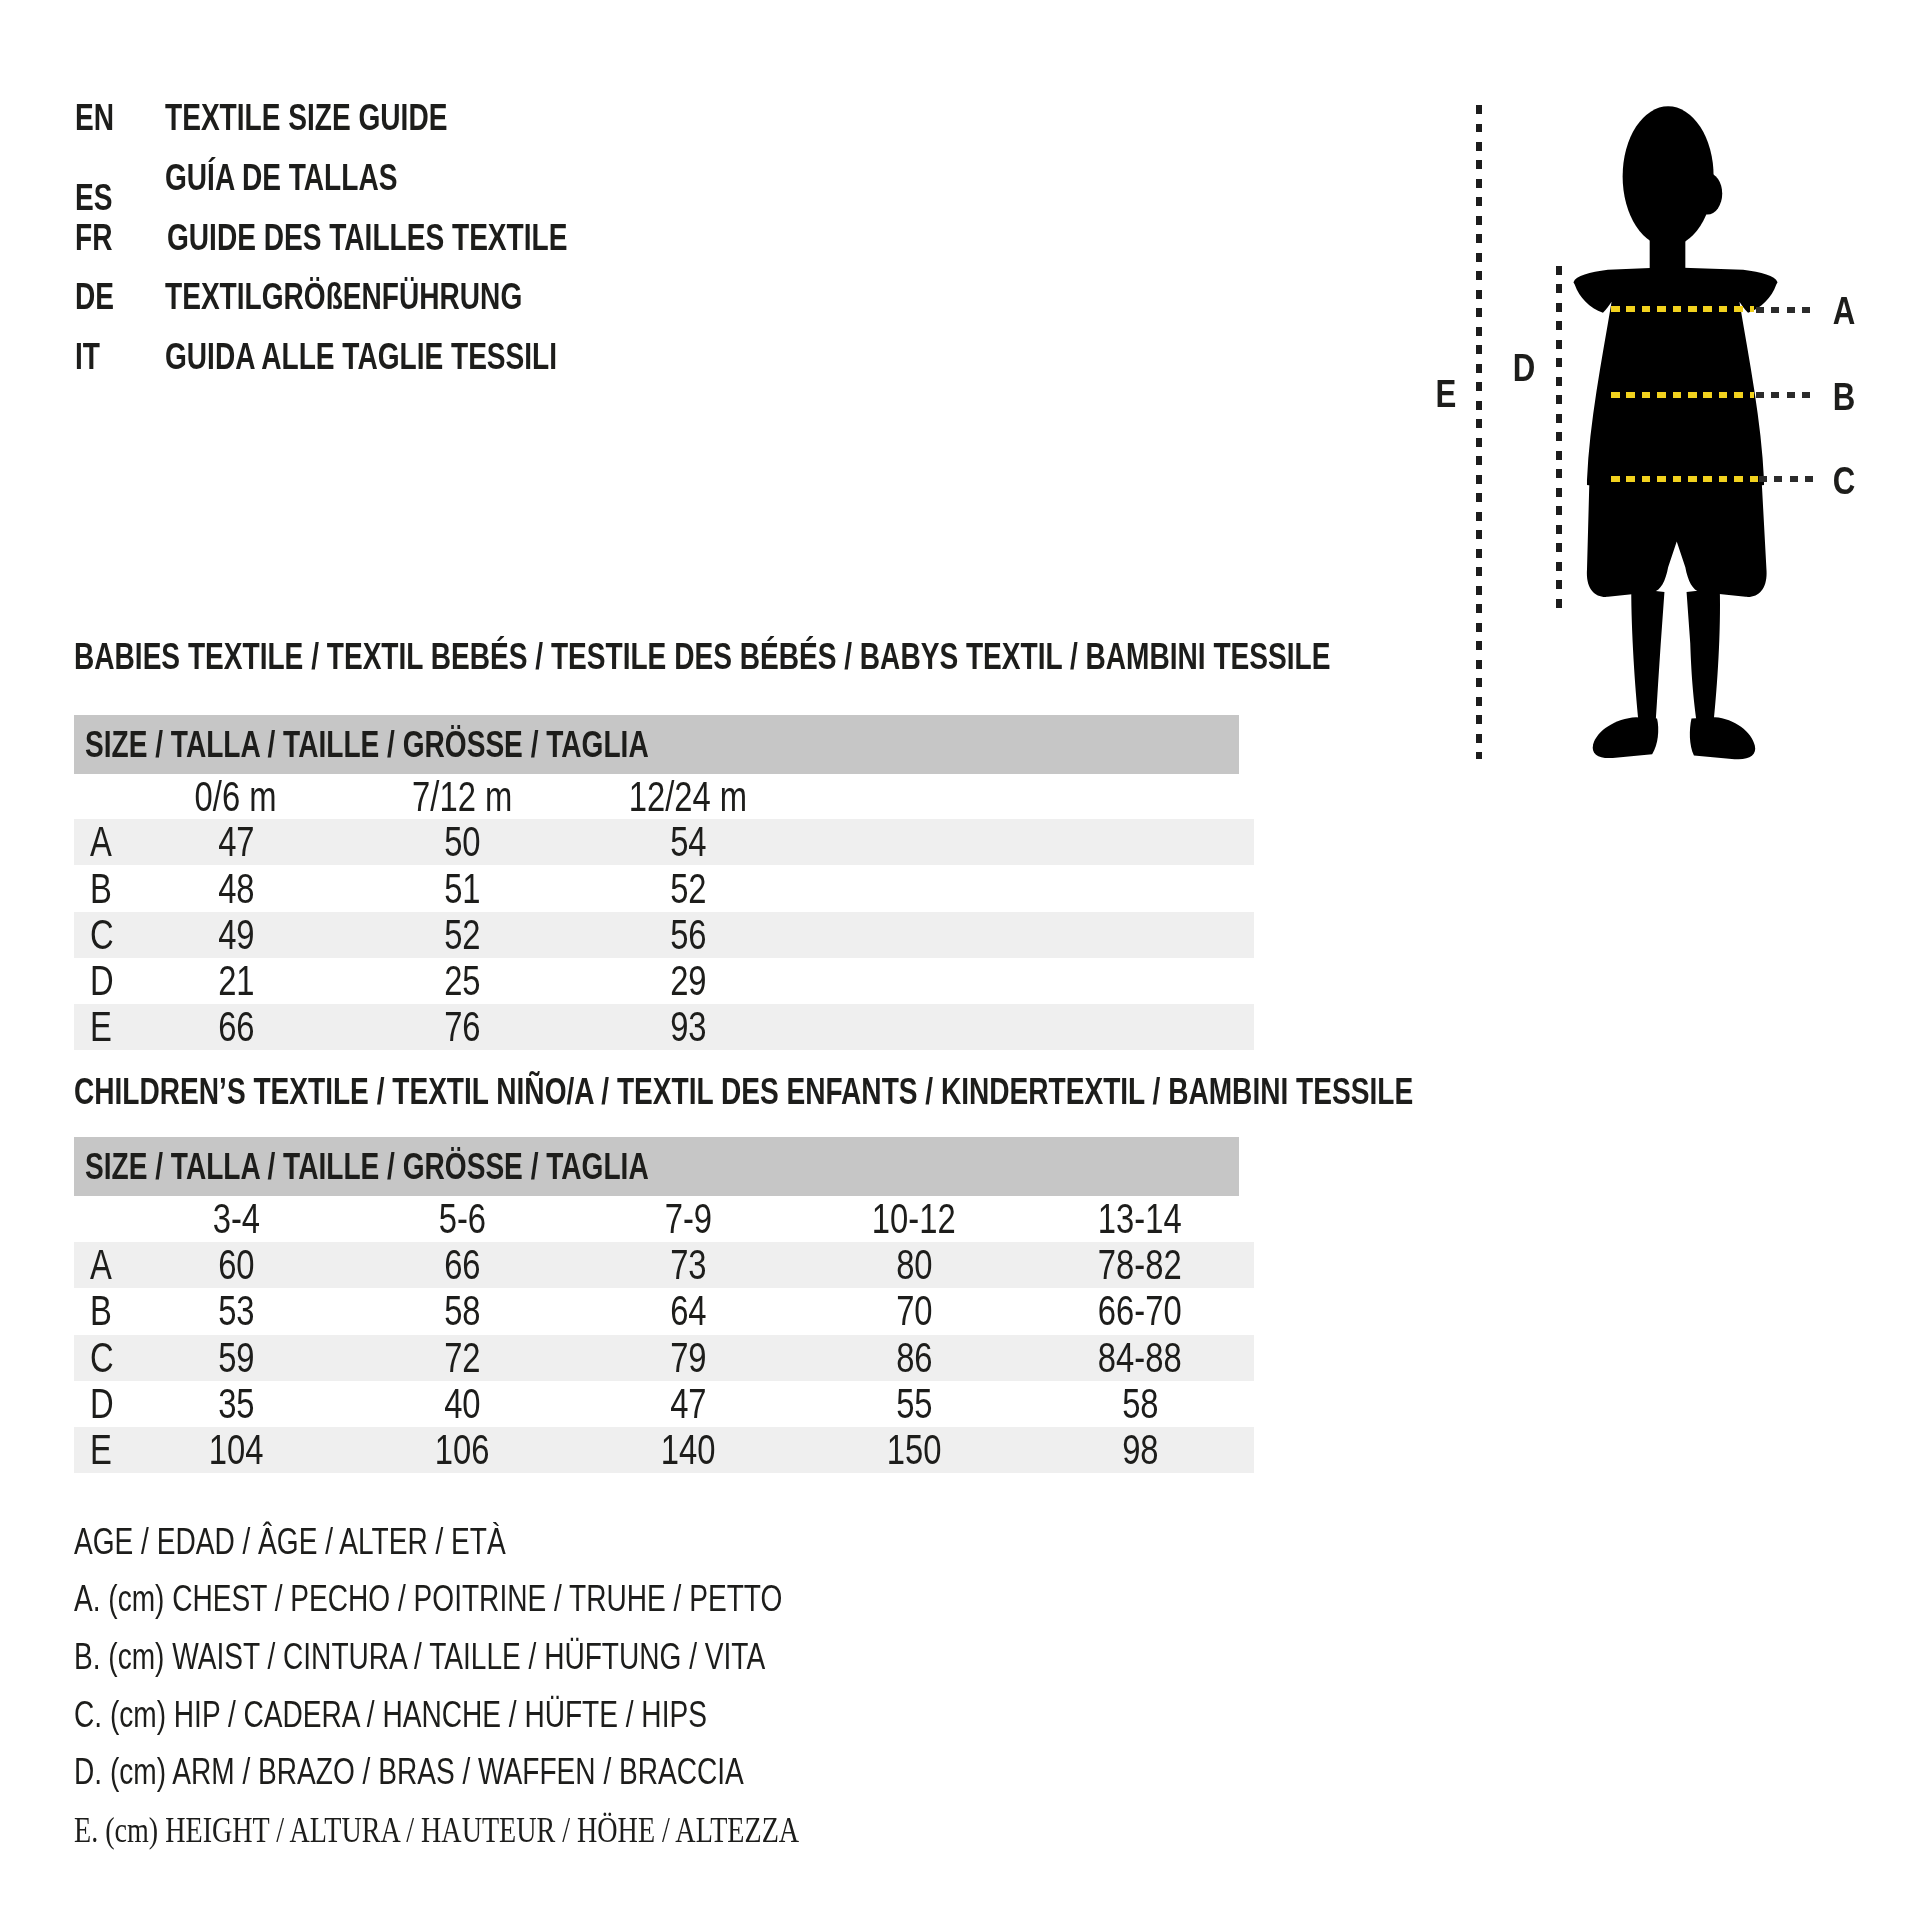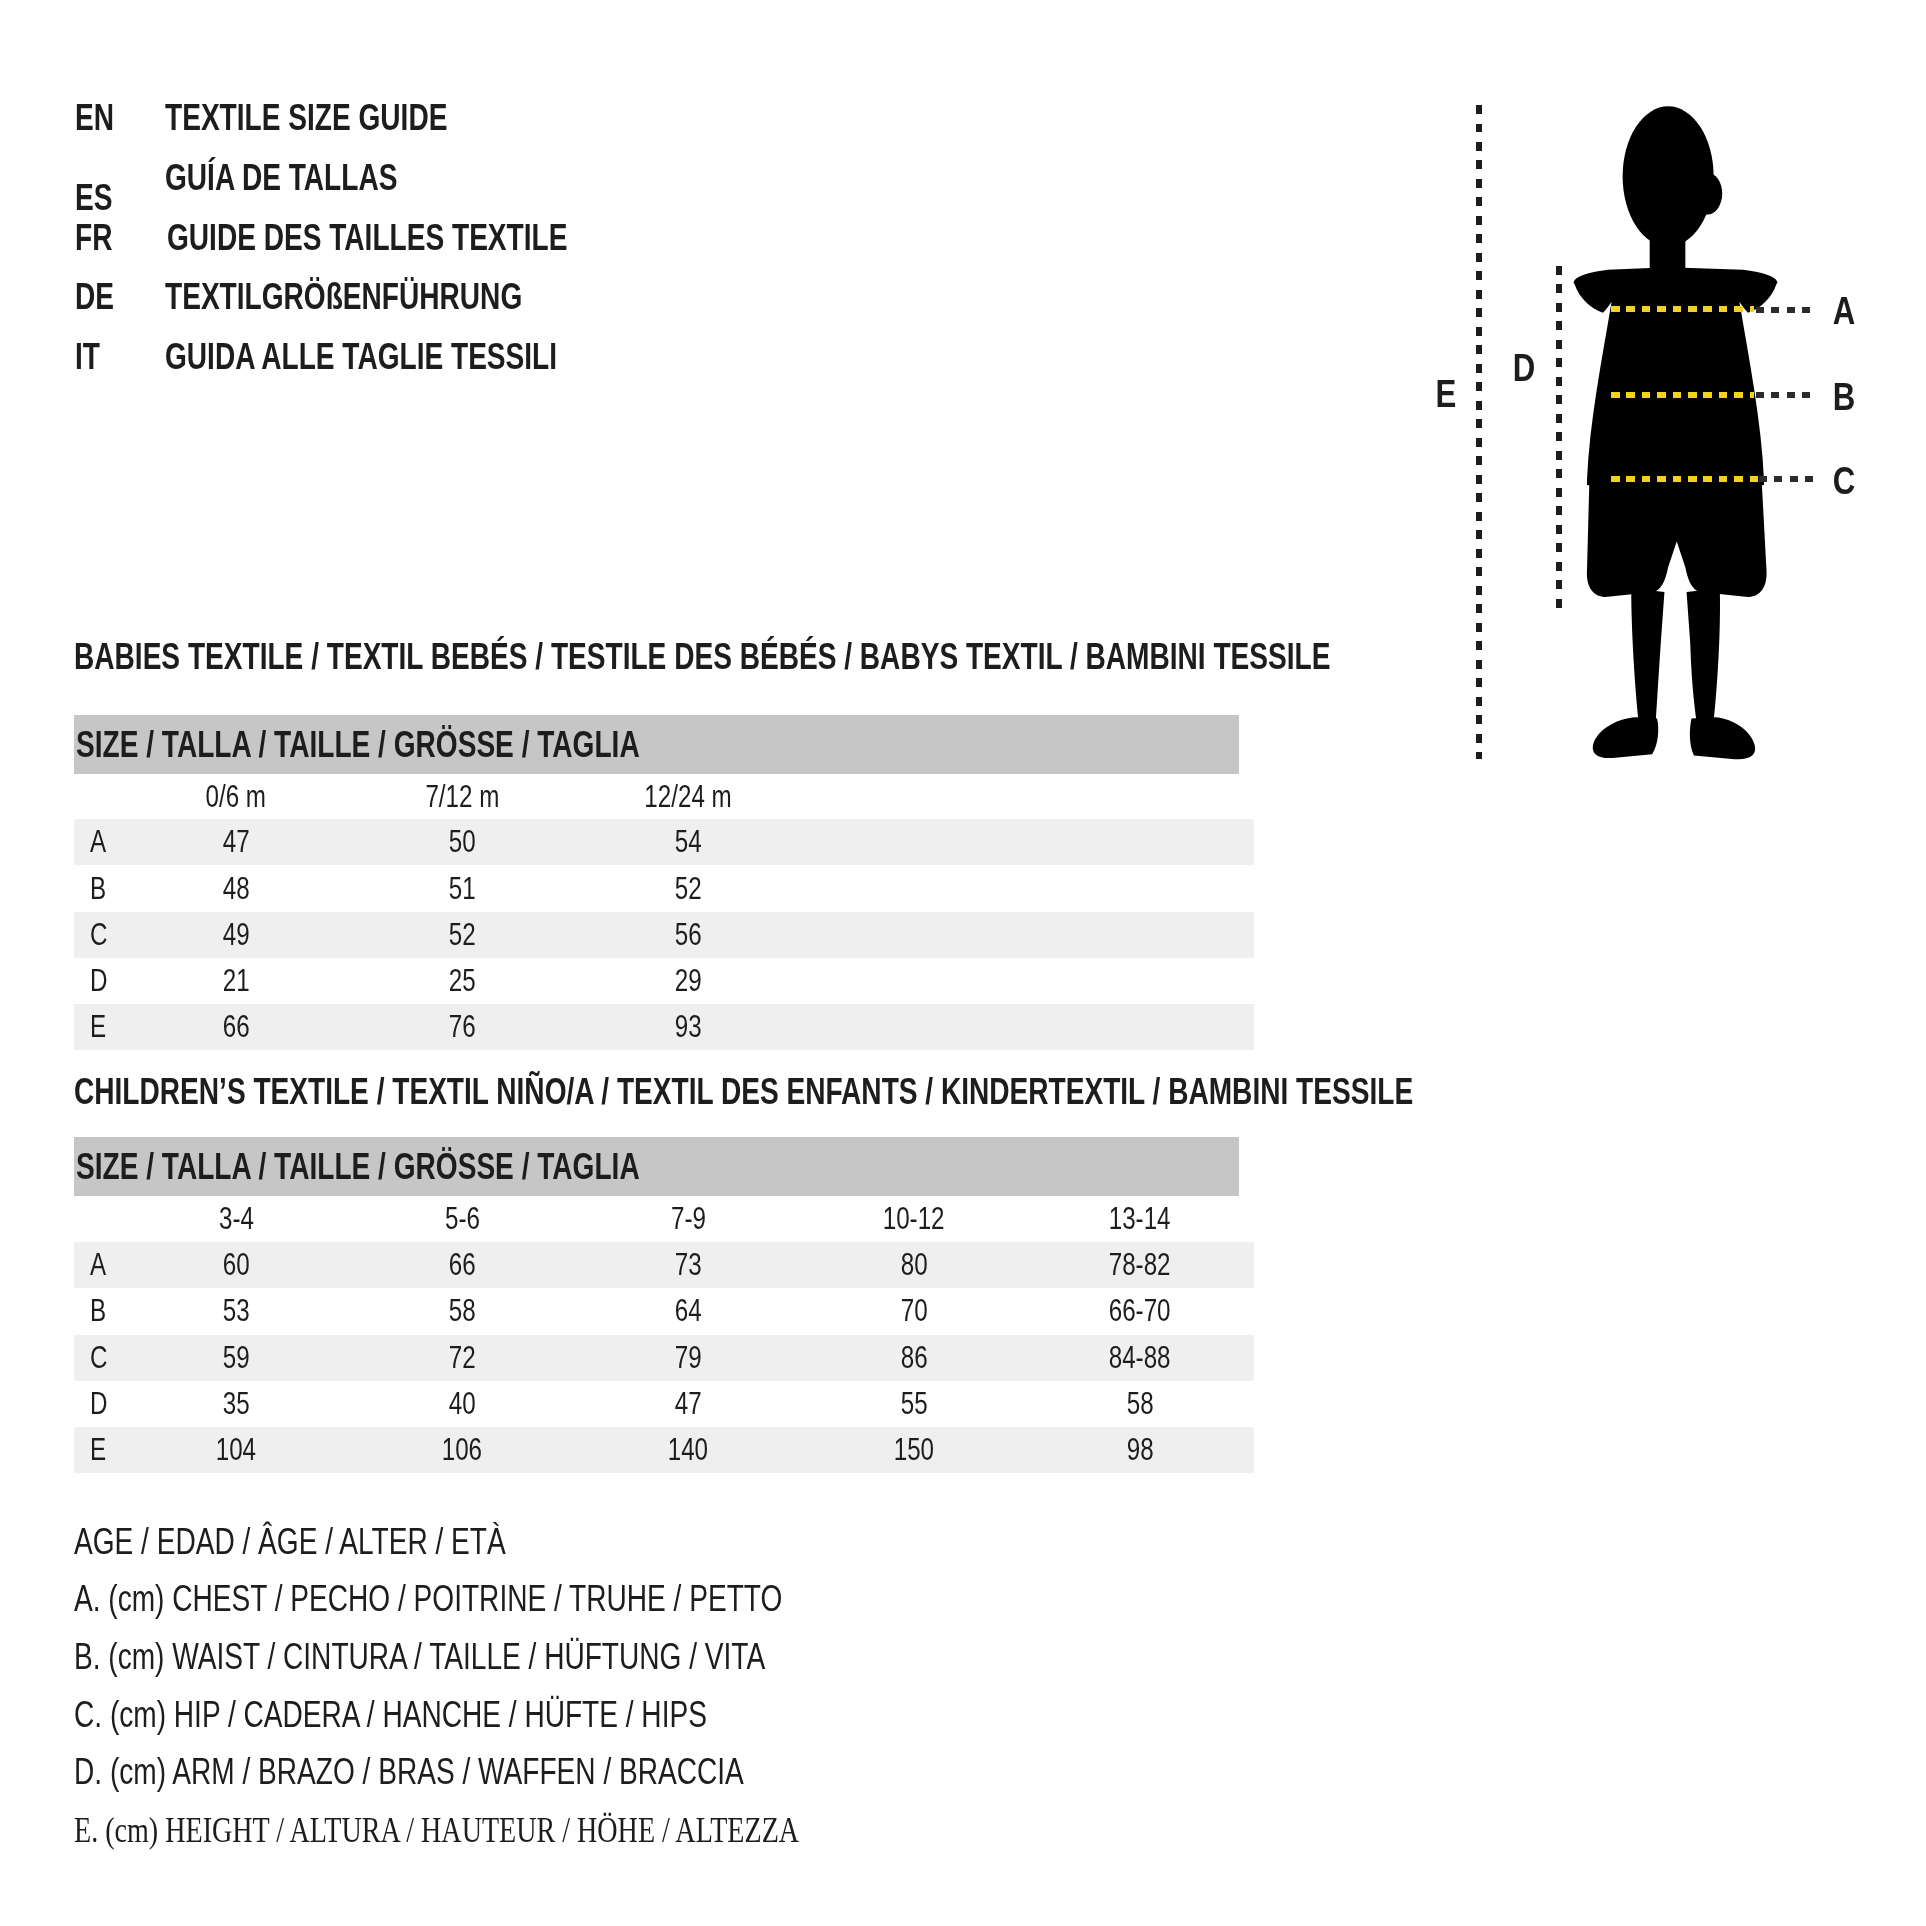--- a/index.html
+++ b/index.html
@@ -2,26 +2,26 @@
 <html style="font-size:10px"><head>
 <meta charset="utf-8">
 <style>
   html,body{margin:0;padding:0;background:#ffffff;}
   #canvas{position:relative;width:1926px;height:1926px;background:#ffffff;overflow:hidden;
           font-family:"Liberation Sans",sans-serif;color:#1d1d1b;}
   .line{position:absolute;height:44px;display:flex;align-items:center;}
   .cond{display:inline-block;transform:scaleX(0.78);transform-origin:left center;white-space:nowrap;}
   .b{font-weight:700;}
   .fs-head{font-size:36px;}
-  .fs-cell{font-size:31px;font-weight:400;}
+  .fs-cell{font-size:42px;font-weight:400;}
   .center-label{position:absolute;transform:translate(-50%,-50%) scaleX(0.80);white-space:nowrap;
                 font-weight:700;font-size:39px;}
   
   .sizebar{position:absolute;left:74px;width:1165px;height:59px;background:#c6c6c6;
-           display:flex;align-items:center;padding-left:2px;box-sizing:border-box;}
+           display:flex;align-items:center;padding-left:11px;box-sizing:border-box;}
   .trow{position:absolute;left:74px;width:1180px;height:46px;display:flex;align-items:center;}
   .trow.shade{background:#efefef;}
   .c-label{width:49px;padding-left:16px;box-sizing:border-box;display:flex;align-items:center;}
   .c-val{width:226px;display:flex;align-items:center;justify-content:center;}
   .c-val .cond{transform-origin:center center;}
   
   .vdots{position:absolute;width:5.5px;
          background-image:repeating-linear-gradient(to bottom,#1c1c1c 0 8.6px,transparent 8.6px 18.5px);}
   .ydash{position:absolute;height:6.2px;
          background-image:repeating-linear-gradient(to right,#f2d21e 0 8.6px,transparent 8.6px 15.4px);}

